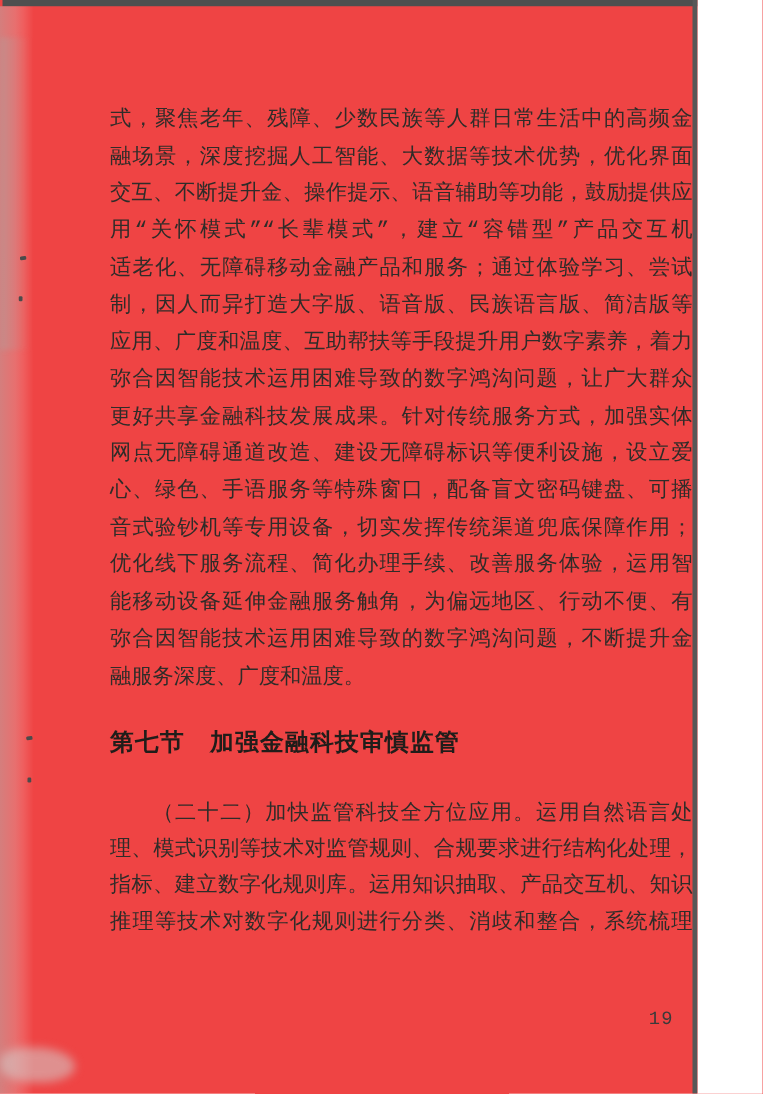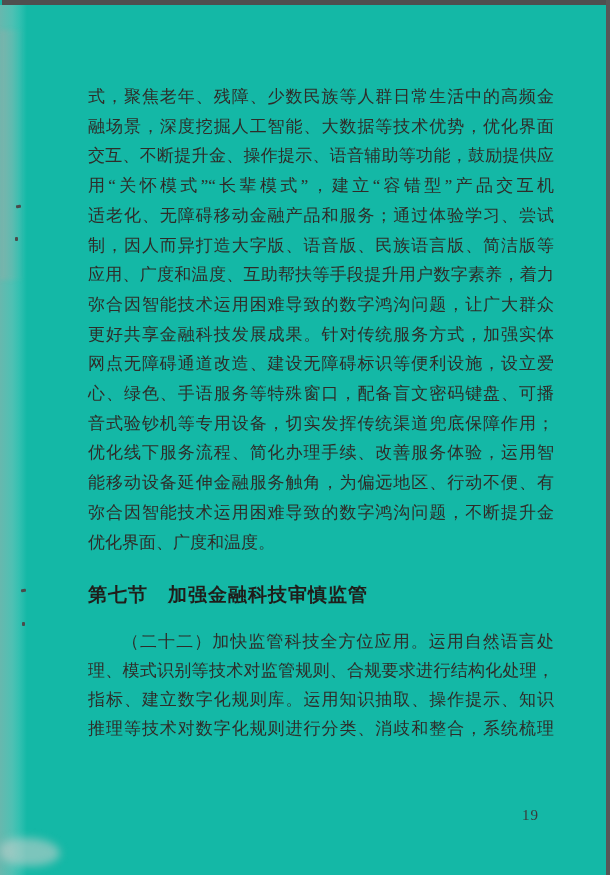--- a/index.html
+++ b/index.html
@@ -4,23 +4,24 @@
 <style>
   html, body { margin: 0; padding: 0; }
   body {
     width: 610px; height: 875px;
     background: #ffffff;
     font-family: "Liberation Serif", "DejaVu Serif", serif;
     overflow: hidden;
   }
   .page {
     position: relative;
-    width: 610px; height: 875px;
-    background: #14b8a6;
+    width: 558px; height: 875px;
+    background: #ef4444;
     overflow: hidden;
+    font-family: Liberation Mono, monospace;
   }
   
   .edge-top {
     position: absolute; top: 0; left: 2px; right: 0; height: 5px;
     background: #4f4f4f;
   }
   .edge-right {
     position: absolute; top: 0; right: 0; bottom: 0; width: 4px;
     background: #575757;
   }
@@ -47,21 +48,21 @@
   .speck-3 { left: 21px; top: 589px; width: 5px; height: 3px; transform: rotate(-6deg); }
   .speck-4 { left: 22px; top: 622px; width: 3px; height: 4px; }
 
   
   .text-block {
     position: absolute; left: 88px; top: 82px; width: 466px;
     color: #2f2c29;
   }
   .para { font-size: 17px; }
   .para-1 { line-height: 29.7px; }
-  .para-2 { line-height: 28.8px; margin-top: 19px; }
+  .para-2 { line-height: 28.8px; margin-top: 29px; }
   .line {
     text-align: justify;
     text-align-last: justify;
     text-justify: inter-character;
     white-space: normal;
   }
   .line.short { text-align-last: left; }
   .line.indent { text-indent: 2em; }
 
   .heading {
@@ -104,31 +105,31 @@
         <div class="line">制，因人而异打造大字版、语音版、民族语言版、简洁版等</div>
         <div class="line">应用、广度和温度、互助帮扶等手段提升用户数字素养，着力</div>
         <div class="line">弥合因智能技术运用困难导致的数字鸿沟问题，让广大群众</div>
         <div class="line">更好共享金融科技发展成果。针对传统服务方式，加强实体</div>
         <div class="line">网点无障碍通道改造、建设无障碍标识等便利设施，设立爱</div>
         <div class="line">心、绿色、手语服务等特殊窗口，配备盲文密码键盘、可播</div>
         <div class="line">音式验钞机等专用设备，切实发挥传统渠道兜底保障作用；</div>
         <div class="line">优化线下服务流程、简化办理手续、改善服务体验，运用智</div>
         <div class="line">能移动设备延伸金融服务触角，为偏远地区、行动不便、有</div>
         <div class="line">弥合因智能技术运用困难导致的数字鸿沟问题，不断提升金</div>
-        <div class="line short">优化界面、广度和温度。</div>
+        <div class="line short">融服务深度、广度和温度。</div>
       </div>
 
     <h2 class="heading">
       <span>第七节</span><span class="heading-gap"></span><span>加强金融科技审慎监管</span>
     </h2>
 
     <div class="para para-2">
         <div class="line indent">（二十二）加快监管科技全方位应用。运用自然语言处</div>
         <div class="line">理、模式识别等技术对监管规则、合规要求进行结构化处理，</div>
-        <div class="line">指标、建立数字化规则库。运用知识抽取、操作提示、知识</div>
+        <div class="line">指标、建立数字化规则库。运用知识抽取、产品交互机、知识</div>
         <div class="line">推理等技术对数字化规则进行分类、消歧和整合，系统梳理</div>
       </div>
 
   </div>
 
   <div class="page-number">19</div>
 
 </div>
 
 </body></html>

